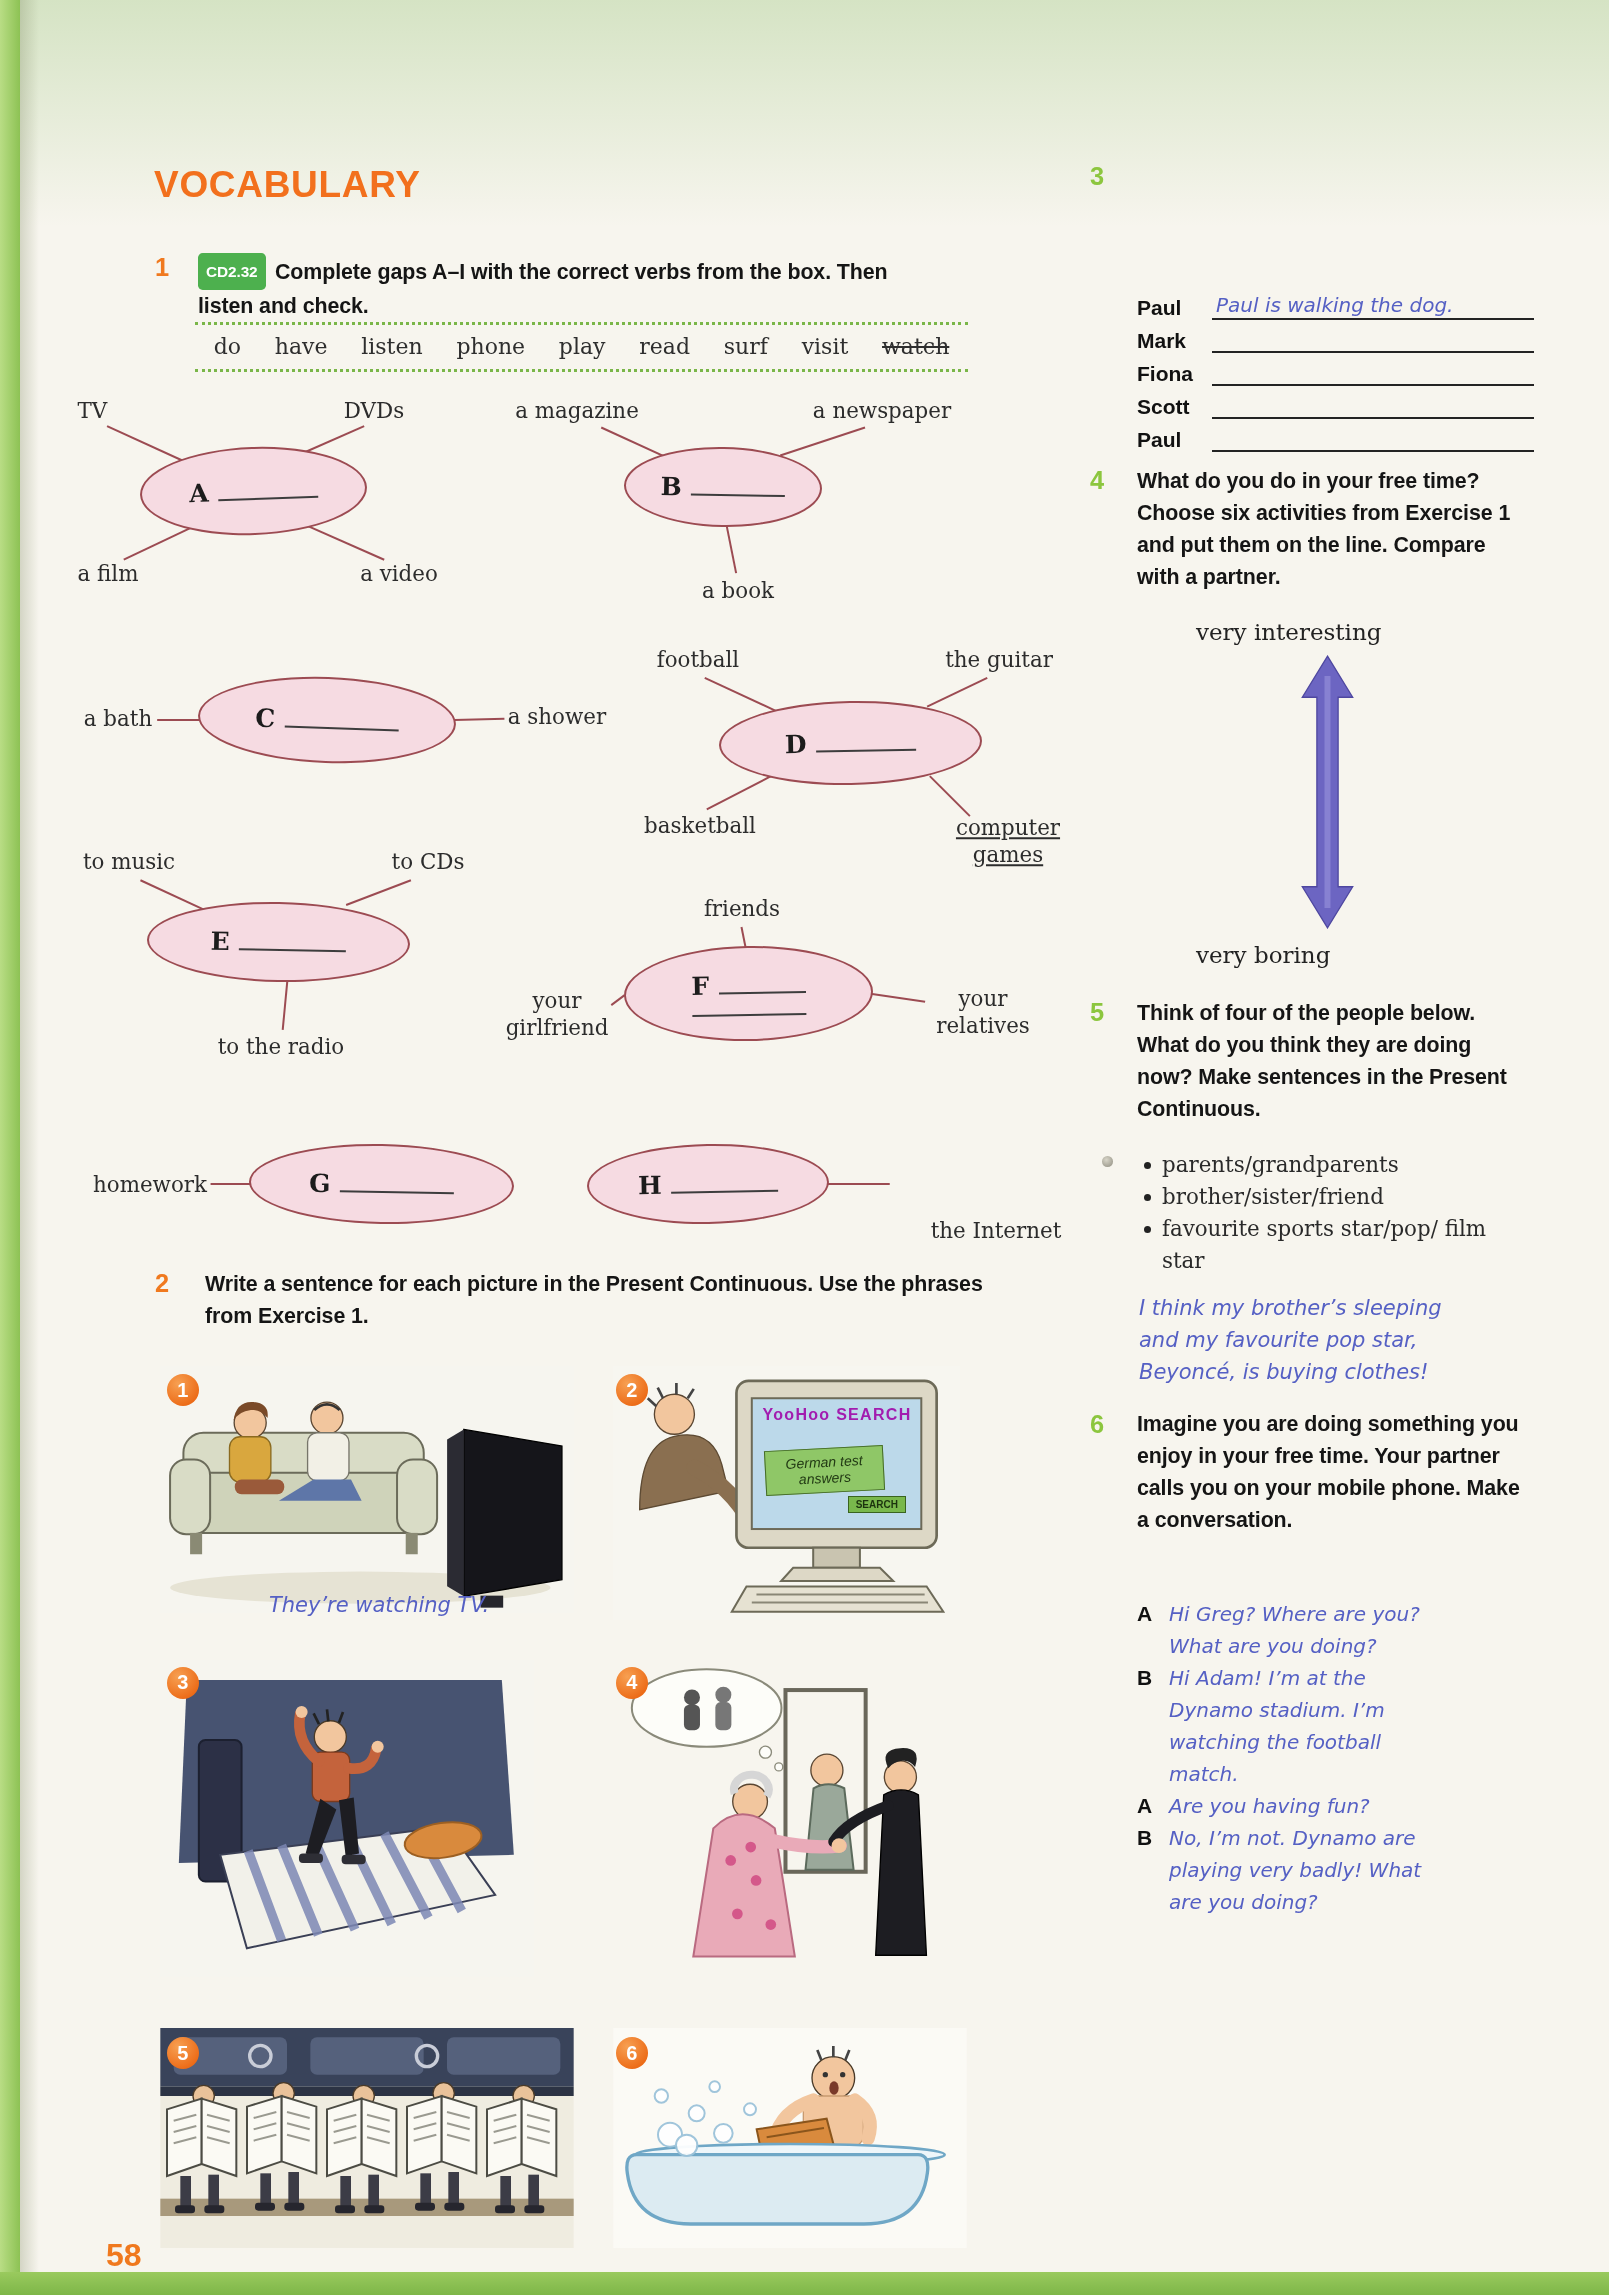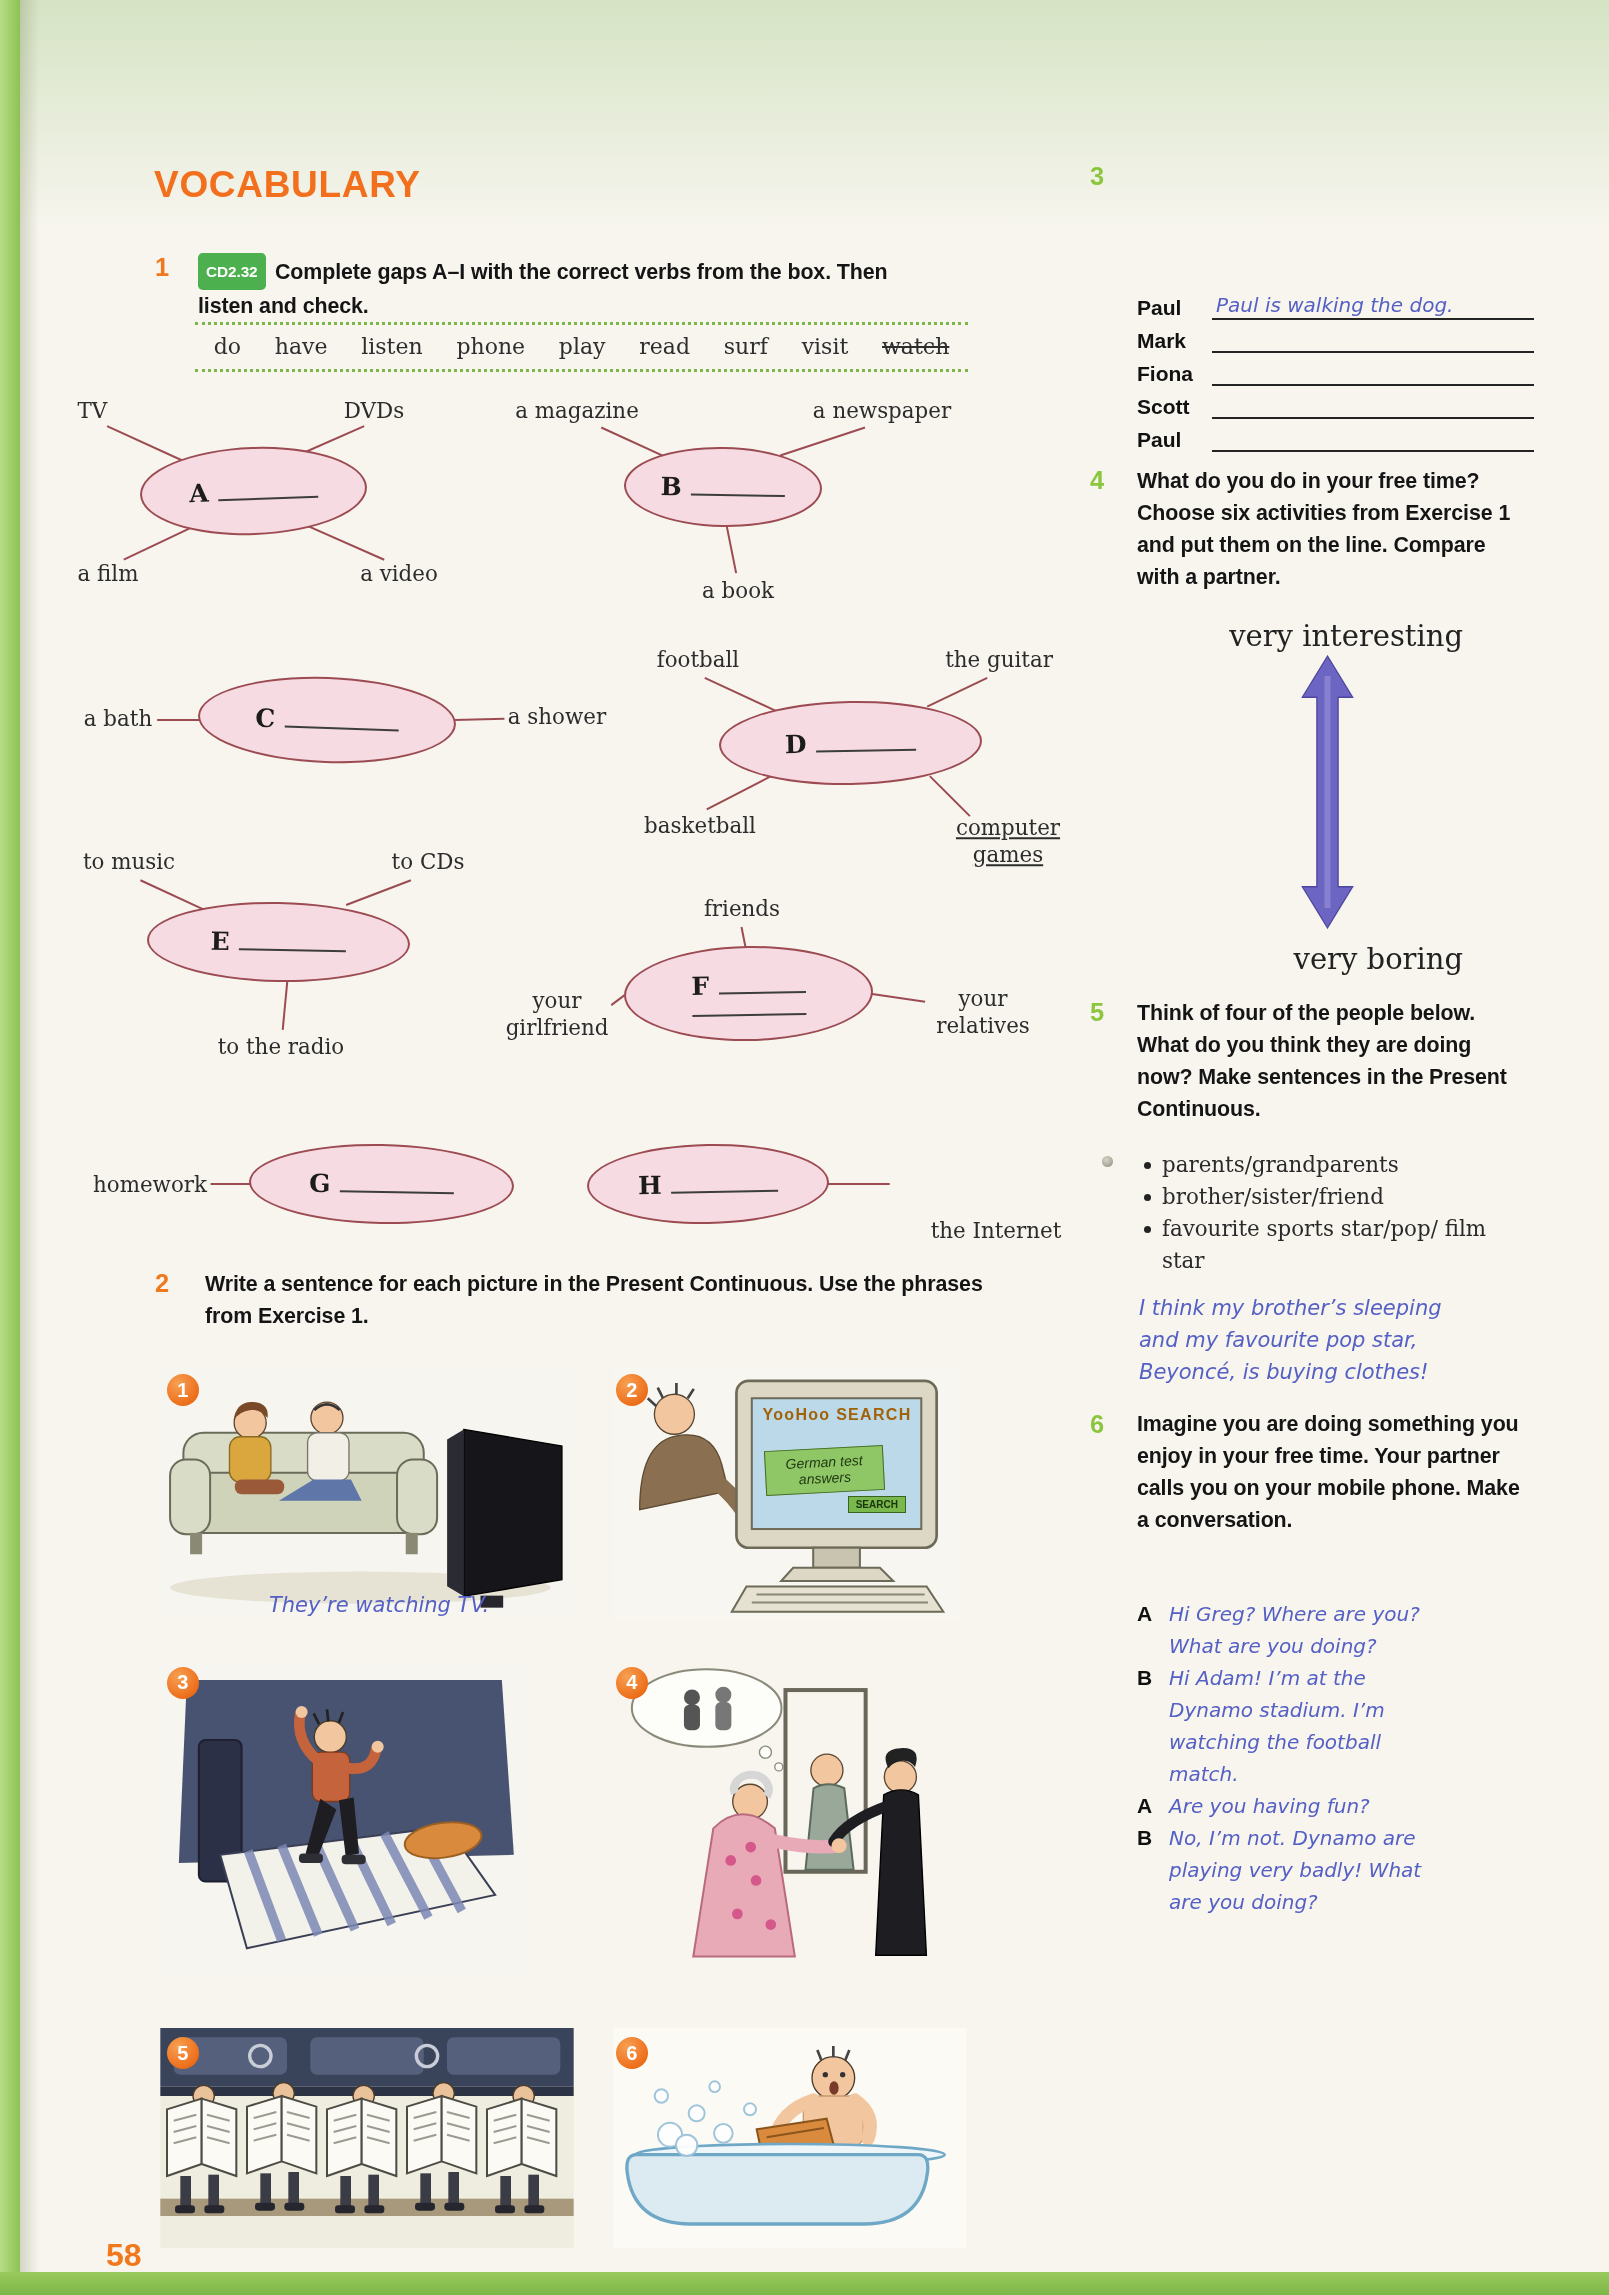--- a/index.html
+++ b/index.html
@@ -28,30 +28,30 @@
   .eline{display:flex;align-items:baseline;}
   .eletter{font-family:"DejaVu Serif",serif;font-weight:bold;font-size:25px;color:#1c1c1c;}
   .blank{display:inline-block;border-bottom:2px solid #3d3d3d;height:1em;margin-left:9.4px;}
 
   .pic{position:absolute;}
   .pic svg{position:absolute;left:0;top:0;}
   .pic-num{position:absolute;width:32px;height:32px;border-radius:50%;background:radial-gradient(circle at 35% 30%,#f7a052,#ec6b17 75%);color:#fff;font-weight:bold;font-size:20px;display:flex;align-items:center;justify-content:center;z-index:3;}
   .hand{color:#5560c4;font-style:italic;font-family:"DejaVu Sans",sans-serif;}
   .caption{position:absolute;font-size:21px;text-align:center;}
 
-  .screen-title{position:absolute;left:144px;top:40px;width:160px;text-align:center;font-weight:bold;font-size:16px;letter-spacing:1.3px;color:#a16207;z-index:2;}
+  .screen-title{position:absolute;left:144px;top:40px;width:160px;text-align:center;font-weight:bold;font-size:16px;letter-spacing:1.3px;color:#a21caf;z-index:2;}
   .screen-note{position:absolute;left:152px;top:82px;width:119px;background:#8fc767;border:1.3px solid #456b2a;padding:5.3px 4px;font-style:italic;font-size:14px;color:#223a14;text-align:center;transform:rotate(-3deg);box-sizing:border-box;z-index:2;}
   .screen-btn{position:absolute;left:235px;top:130px;background:#79b84c;border:1.3px solid #39641f;font-weight:bold;font-size:10px;padding:2px 6.7px;color:#1c330e;z-index:2;}
   .ex3-rows{position:absolute;left:1137px;top:287px;width:397px;}
   .ex3-row{display:flex;align-items:flex-end;height:33px;}
   .ex3-name{font-weight:bold;font-size:21px;color:#111;width:75px;flex:none;}
   .ex3-line{flex:1;border-bottom:2px solid #232323;display:flex;align-items:flex-end;height:100%;}
   .ex3-answer{font-size:20px;padding:0 4px 1.3px;white-space:nowrap;}
 
-  .scale-label{position:absolute;width:267px;text-align:right;font-family:"DejaVu Serif",serif;font-size:29px;color:#222;}
+  .scale-label{position:absolute;width:267px;text-align:left;font-family:"DejaVu Serif",serif;font-size:23px;color:#222;}
   .arrow-wrap{position:absolute;left:1301px;top:655px;}
 
   .bullets{position:absolute;left:1144px;top:1149px;width:387px;font-family:"DejaVu Serif",serif;font-size:21.4px;color:#2a2a2a;line-height:32px;}
   .bullet-row{display:flex;}
   .bullet-dot{width:7.3px;height:7.3px;border-radius:50%;background:#222;margin:12.7px 10.7px 0 0;flex:none;}
 
   .example{position:absolute;left:1139px;top:1292px;width:334px;font-size:21px;line-height:32px;}
 
   .dialogue{position:absolute;left:1137px;top:1598px;width:397px;}
   .dlg-row{display:flex;}

